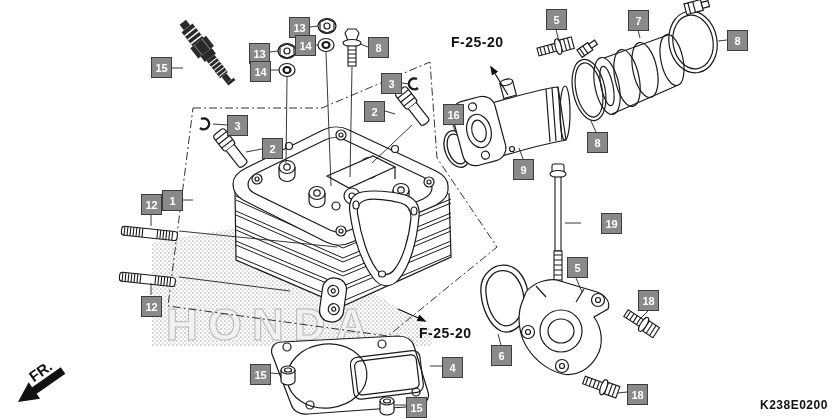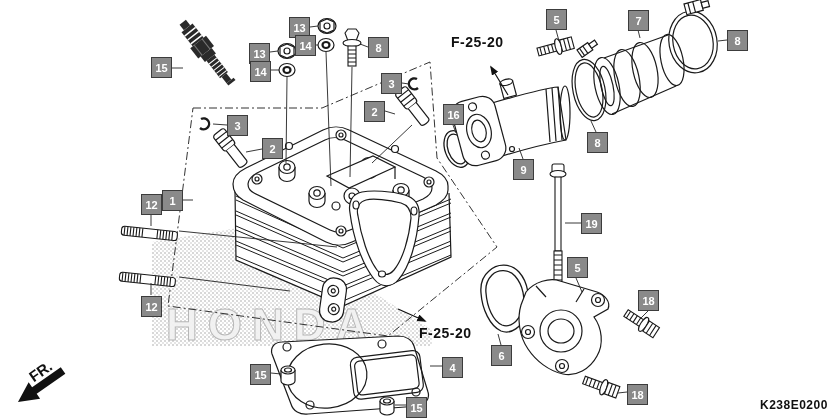--- a/index.html
+++ b/index.html
@@ -379,21 +379,21 @@
 <div class="callout" style="left:381px;top:73px">3</div>
 <div class="callout" style="left:364px;top:101px">2</div>
 <div class="callout" style="left:227px;top:115px">3</div>
 <div class="callout" style="left:262px;top:138px">2</div>
 <div class="callout" style="left:546px;top:9px">5</div>
 <div class="callout" style="left:628px;top:10px">7</div>
 <div class="callout" style="left:727px;top:30px">8</div>
 <div class="callout" style="left:443px;top:104px">16</div>
 <div class="callout" style="left:513px;top:159px">9</div>
 <div class="callout" style="left:587px;top:132px">8</div>
-<div class="callout" style="left:581px;top:213px">19</div>
+<div class="callout" style="left:601px;top:213px">19</div>
 <div class="callout" style="left:162px;top:190px">1</div>
 <div class="callout" style="left:141px;top:194px">12</div>
 <div class="callout" style="left:141px;top:296px">12</div>
 <div class="callout" style="left:567px;top:257px">5</div>
 <div class="callout" style="left:638px;top:290px">18</div>
 <div class="callout" style="left:627px;top:384px">18</div>
 <div class="callout" style="left:491px;top:345px">6</div>
 <div class="callout" style="left:442px;top:357px">4</div>
 <div class="callout" style="left:250px;top:364px">15</div>
 <div class="callout" style="left:406px;top:397px">15</div>

